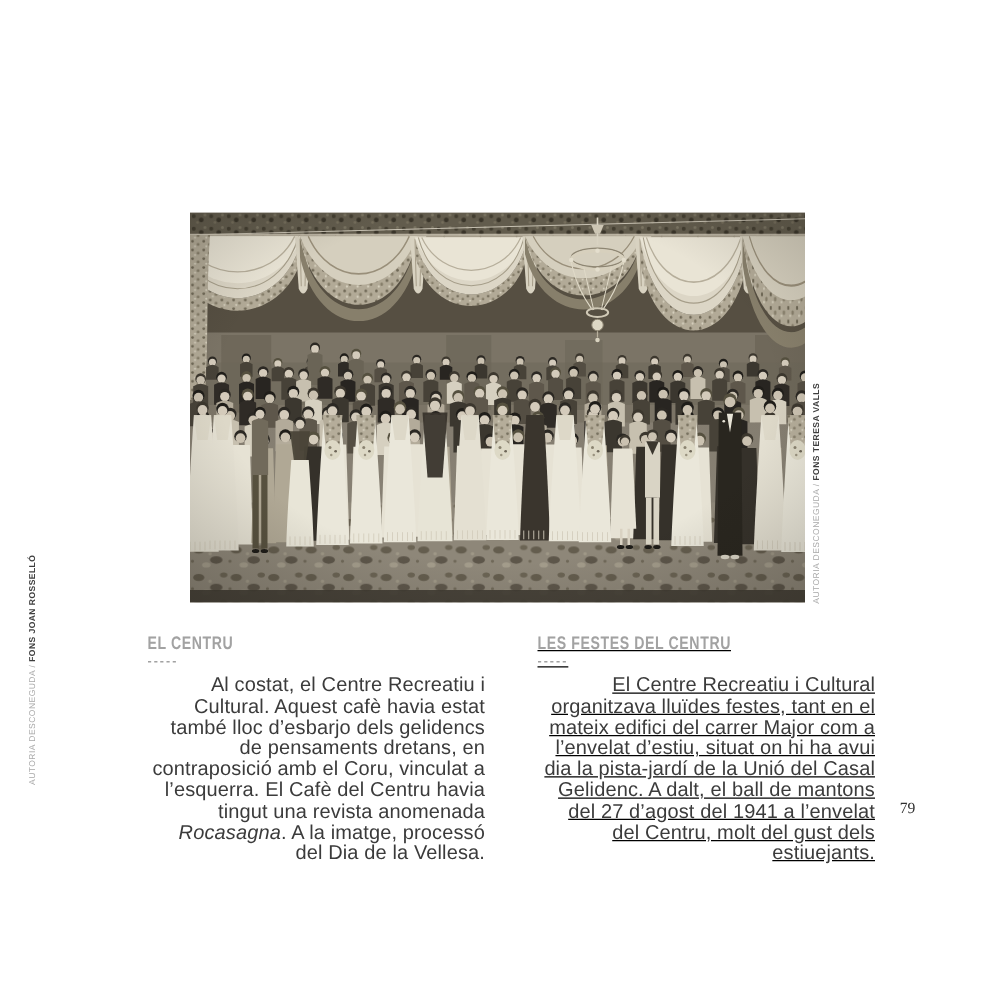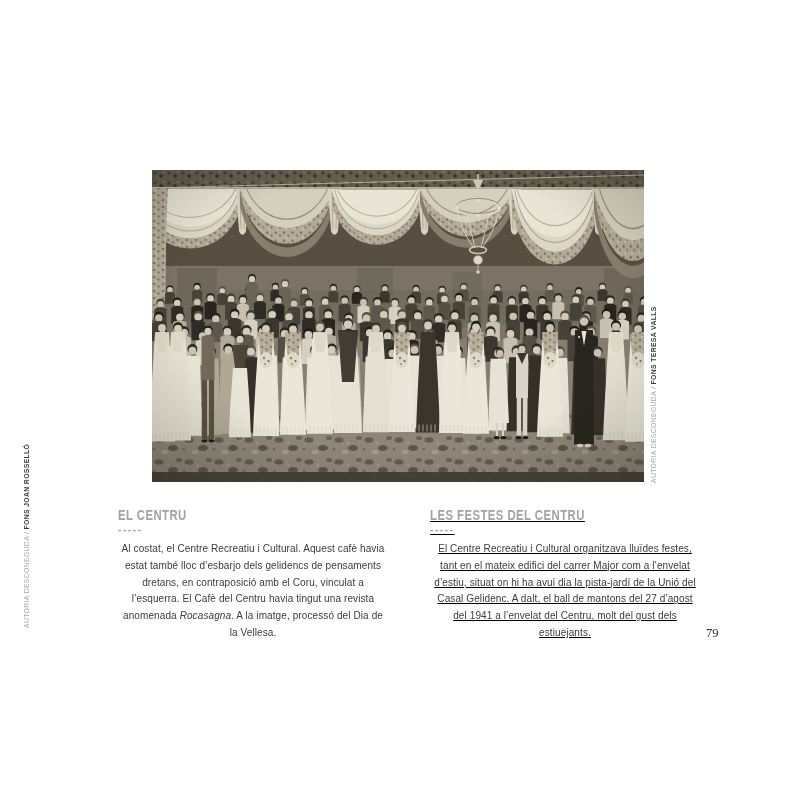--- a/index.html
+++ b/index.html
@@ -17,24 +17,24 @@
   .photo{position:absolute;left:152px;top:170px;width:492px;height:312px;margin:0;}
   .photo svg{display:block;}
 
   
   .col{position:absolute;top:508px;width:270px;}
   #col1{left:118px;}
   #col2{left:430px;text-decoration:underline;}
   .heading{margin:0;font-size:14.5px;line-height:15px;font-weight:700;color:#a2a2a2;
            letter-spacing:.6px;transform:scaleX(.78);transform-origin:0 0;white-space:nowrap;}
   .rule{margin-top:3px;font-size:10px;font-weight:700;color:#a2a2a2;letter-spacing:1.6px;line-height:8px;}
-  .bodytext{margin:7px 0 0;font-size:10px;line-height:16.8px;color:#3b3b3b;letter-spacing:.1px;text-align:center;}
+  .bodytext{margin:7px 0 0;font-size:16px;line-height:16.8px;color:#3b3b3b;letter-spacing:.1px;text-align:right;}
   .it{font-style:italic;}
 
-  .page-number{position:absolute;left:706px;top:626px;width:40px;text-align:left;
+  .page-number{position:absolute;left:706px;top:639px;width:40px;text-align:center;
                font-family:"Liberation Serif",serif;font-size:12.5px;color:#2e2e2e;}
 </style>
 </head>
 <body>
 
 <div class="page">
 
   <div class="vcredit" id="margin-credit">
     <span class="credit-light">AUTORIA DESCONEGUDA / </span><span class="credit-bold">FONS JOAN ROSSELLÓ</span>
   </div>

